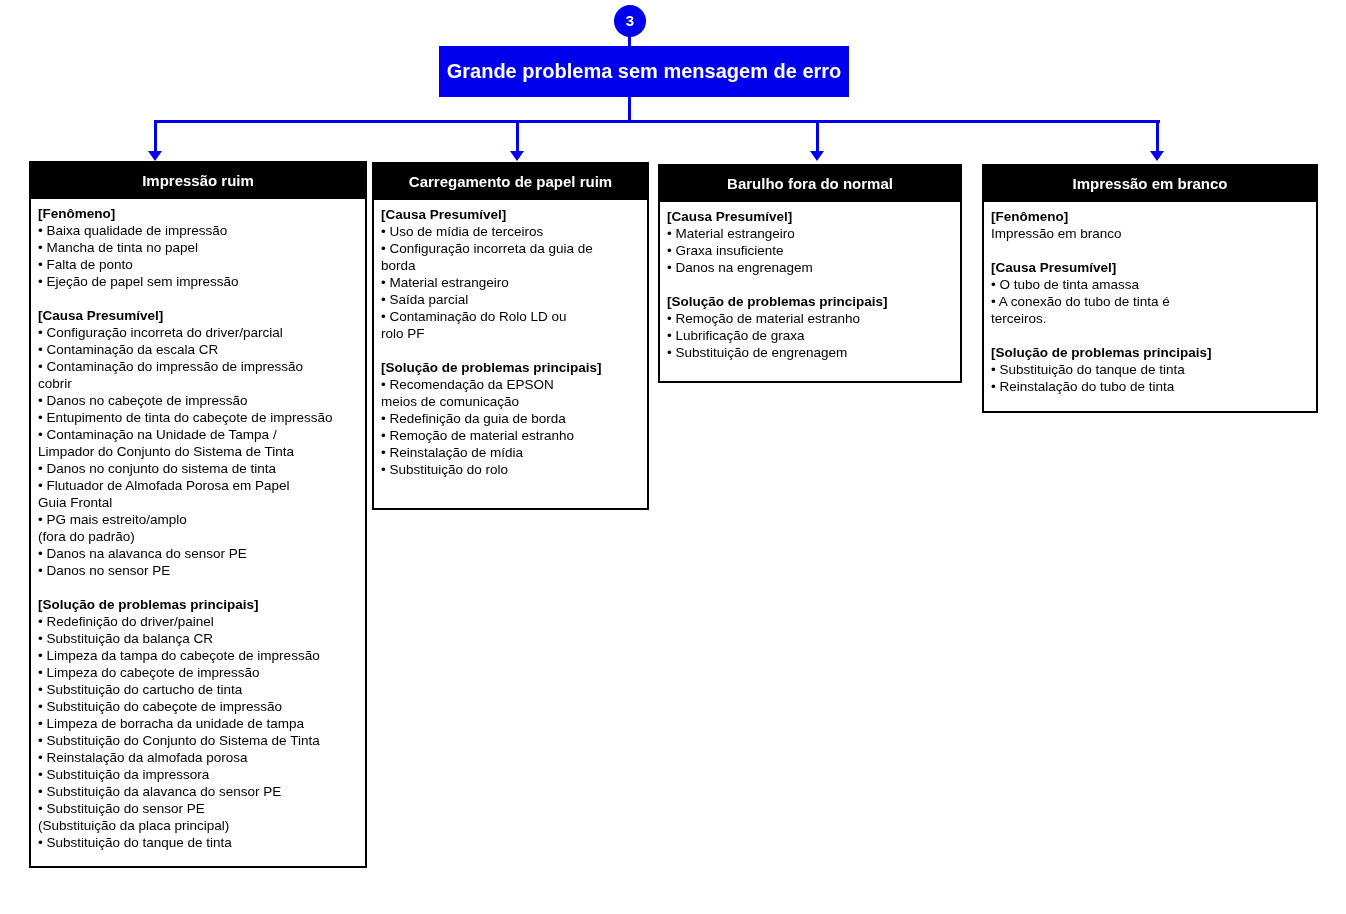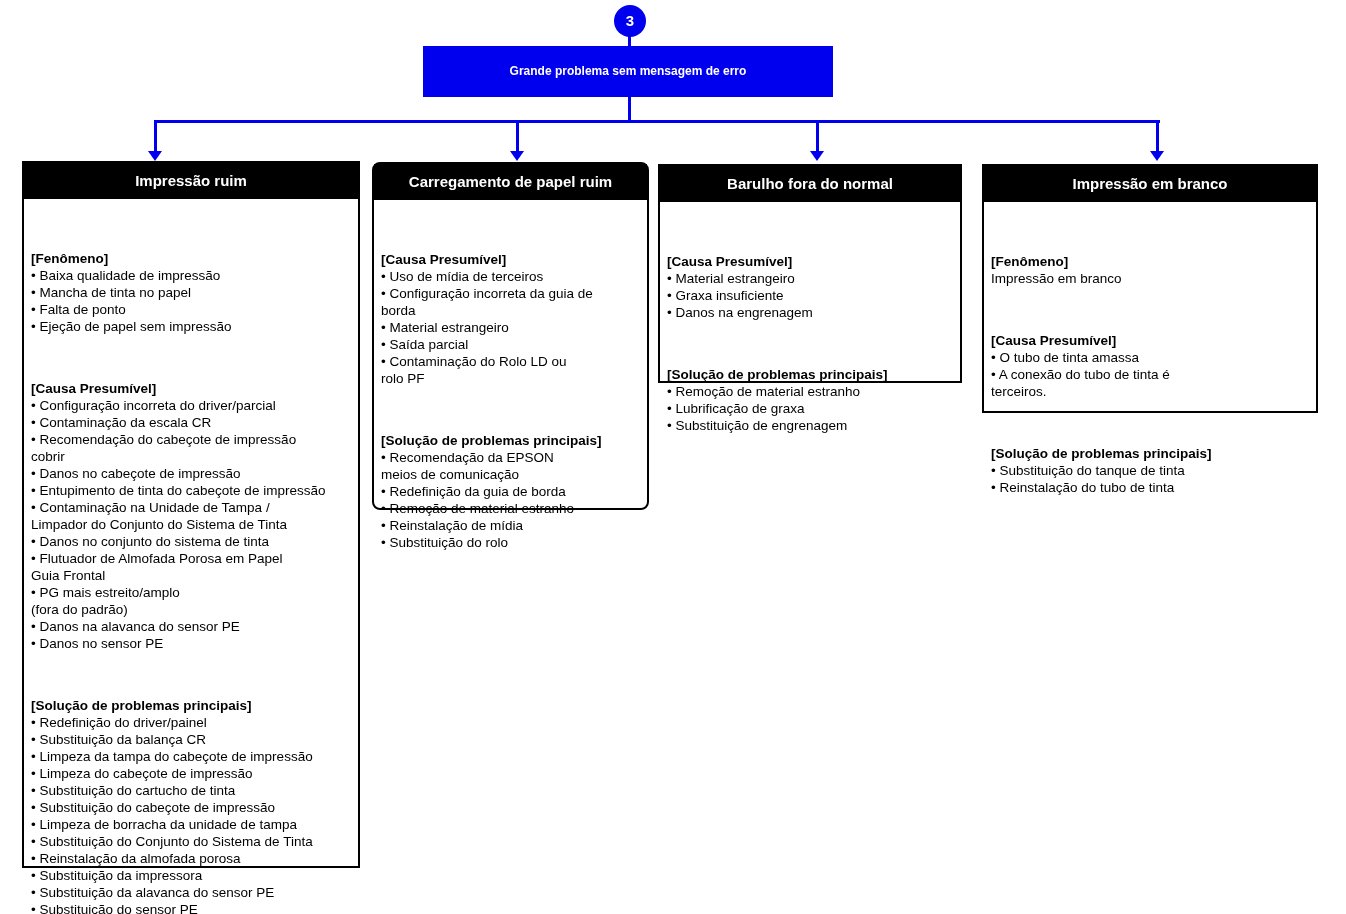--- a/index.html
+++ b/index.html
@@ -24,26 +24,26 @@
     color: #ffffff;
     font-weight: bold;
     font-size: 15px;
     line-height: 32px;
     text-align: center;
   }
 
   
   .root-node {
     position: absolute;
-    left: 423px; top: 46px;
+    left: 439px; top: 46px;
     width: 410px; height: 51px;
     background: var(--blue);
     color: #ffffff;
     font-weight: bold;
-    font-size: 12px;
+    font-size: 20px;
     line-height: 51px;
     text-align: center;
   }
 
   
   .stub { position: absolute; width: 3px; background: var(--blue); }
   .stub1 { left: 628px; top: 35px; height: 12px; }
   .stub2 { left: 628px; top: 97px; height: 24px; }
   .hline { position: absolute; left: 154px; top: 120px; width: 1006px; height: 3px; background: var(--blue); }
 
@@ -61,40 +61,40 @@
   .a3 { left: 810px; }
   .a4 { left: 1150px; }
 
   
   .box {
     position: absolute;
     border: 2px solid #000000;
     background: #ffffff;
     box-sizing: border-box;
   }
-  .box1 { left: 22px;  top: 161px; width: 338px; height: 707px; }
-  .box2 { left: 372px; top: 162px; width: 277px; height: 348px; border-radius: 8px; }
+  .box1 { left: 29px;  top: 161px; width: 338px; height: 707px; }
+  .box2 { left: 372px; top: 162px; width: 277px; height: 348px; }
   .box3 { left: 658px; top: 164px; width: 304px; height: 219px; }
   .box4 { left: 982px; top: 164px; width: 336px; height: 249px; }
 
   .box-header {
     background: #000000;
     color: #ffffff;
     font-weight: bold;
     font-size: 15px;
     height: 36px;
     line-height: 36px;
     text-align: center;
   }
   .box-body {
     padding: 6px 5px 0 7px;
     font-size: 13.5px;
     line-height: 17px;
   }
-  .section { margin-bottom: 17px; margin-top: 45px; }
+  .section { margin-bottom: 17px; }
   .section:last-child { margin-bottom: 0; }
   .sec-heading { font-weight: bold; }
   .body-line { white-space: nowrap; }
 </style>
 </head>
 <body>
 
 <div class="canvas">
 
   <div class="badge">3</div>
@@ -129,21 +129,21 @@
           <div class="sec-heading">[Fenômeno]</div>
           <div class="body-line">• Baixa qualidade de impressão</div>
           <div class="body-line">• Mancha de tinta no papel</div>
           <div class="body-line">• Falta de ponto</div>
           <div class="body-line">• Ejeção de papel sem impressão</div>
         </div>
         <div class="section">
           <div class="sec-heading">[Causa Presumível]</div>
           <div class="body-line">• Configuração incorreta do driver/parcial</div>
           <div class="body-line">• Contaminação da escala CR</div>
-          <div class="body-line">• Recomendação do cabeçote de impressão</div>
+          <div class="body-line">• Contaminação do impressão de impressão</div>
           <div class="body-line">cobrir</div>
           <div class="body-line">• Danos no cabeçote de impressão</div>
           <div class="body-line">• Entupimento de tinta do cabeçote de impressão</div>
           <div class="body-line">• Contaminação na Unidade de Tampa /</div>
           <div class="body-line">Limpador do Conjunto do Sistema de Tinta</div>
           <div class="body-line">• Danos no conjunto do sistema de tinta</div>
           <div class="body-line">• Flutuador de Almofada Porosa em Papel</div>
           <div class="body-line">Guia Frontal</div>
           <div class="body-line">• PG mais estreito/amplo</div>
           <div class="body-line">(fora do padrão)</div>

